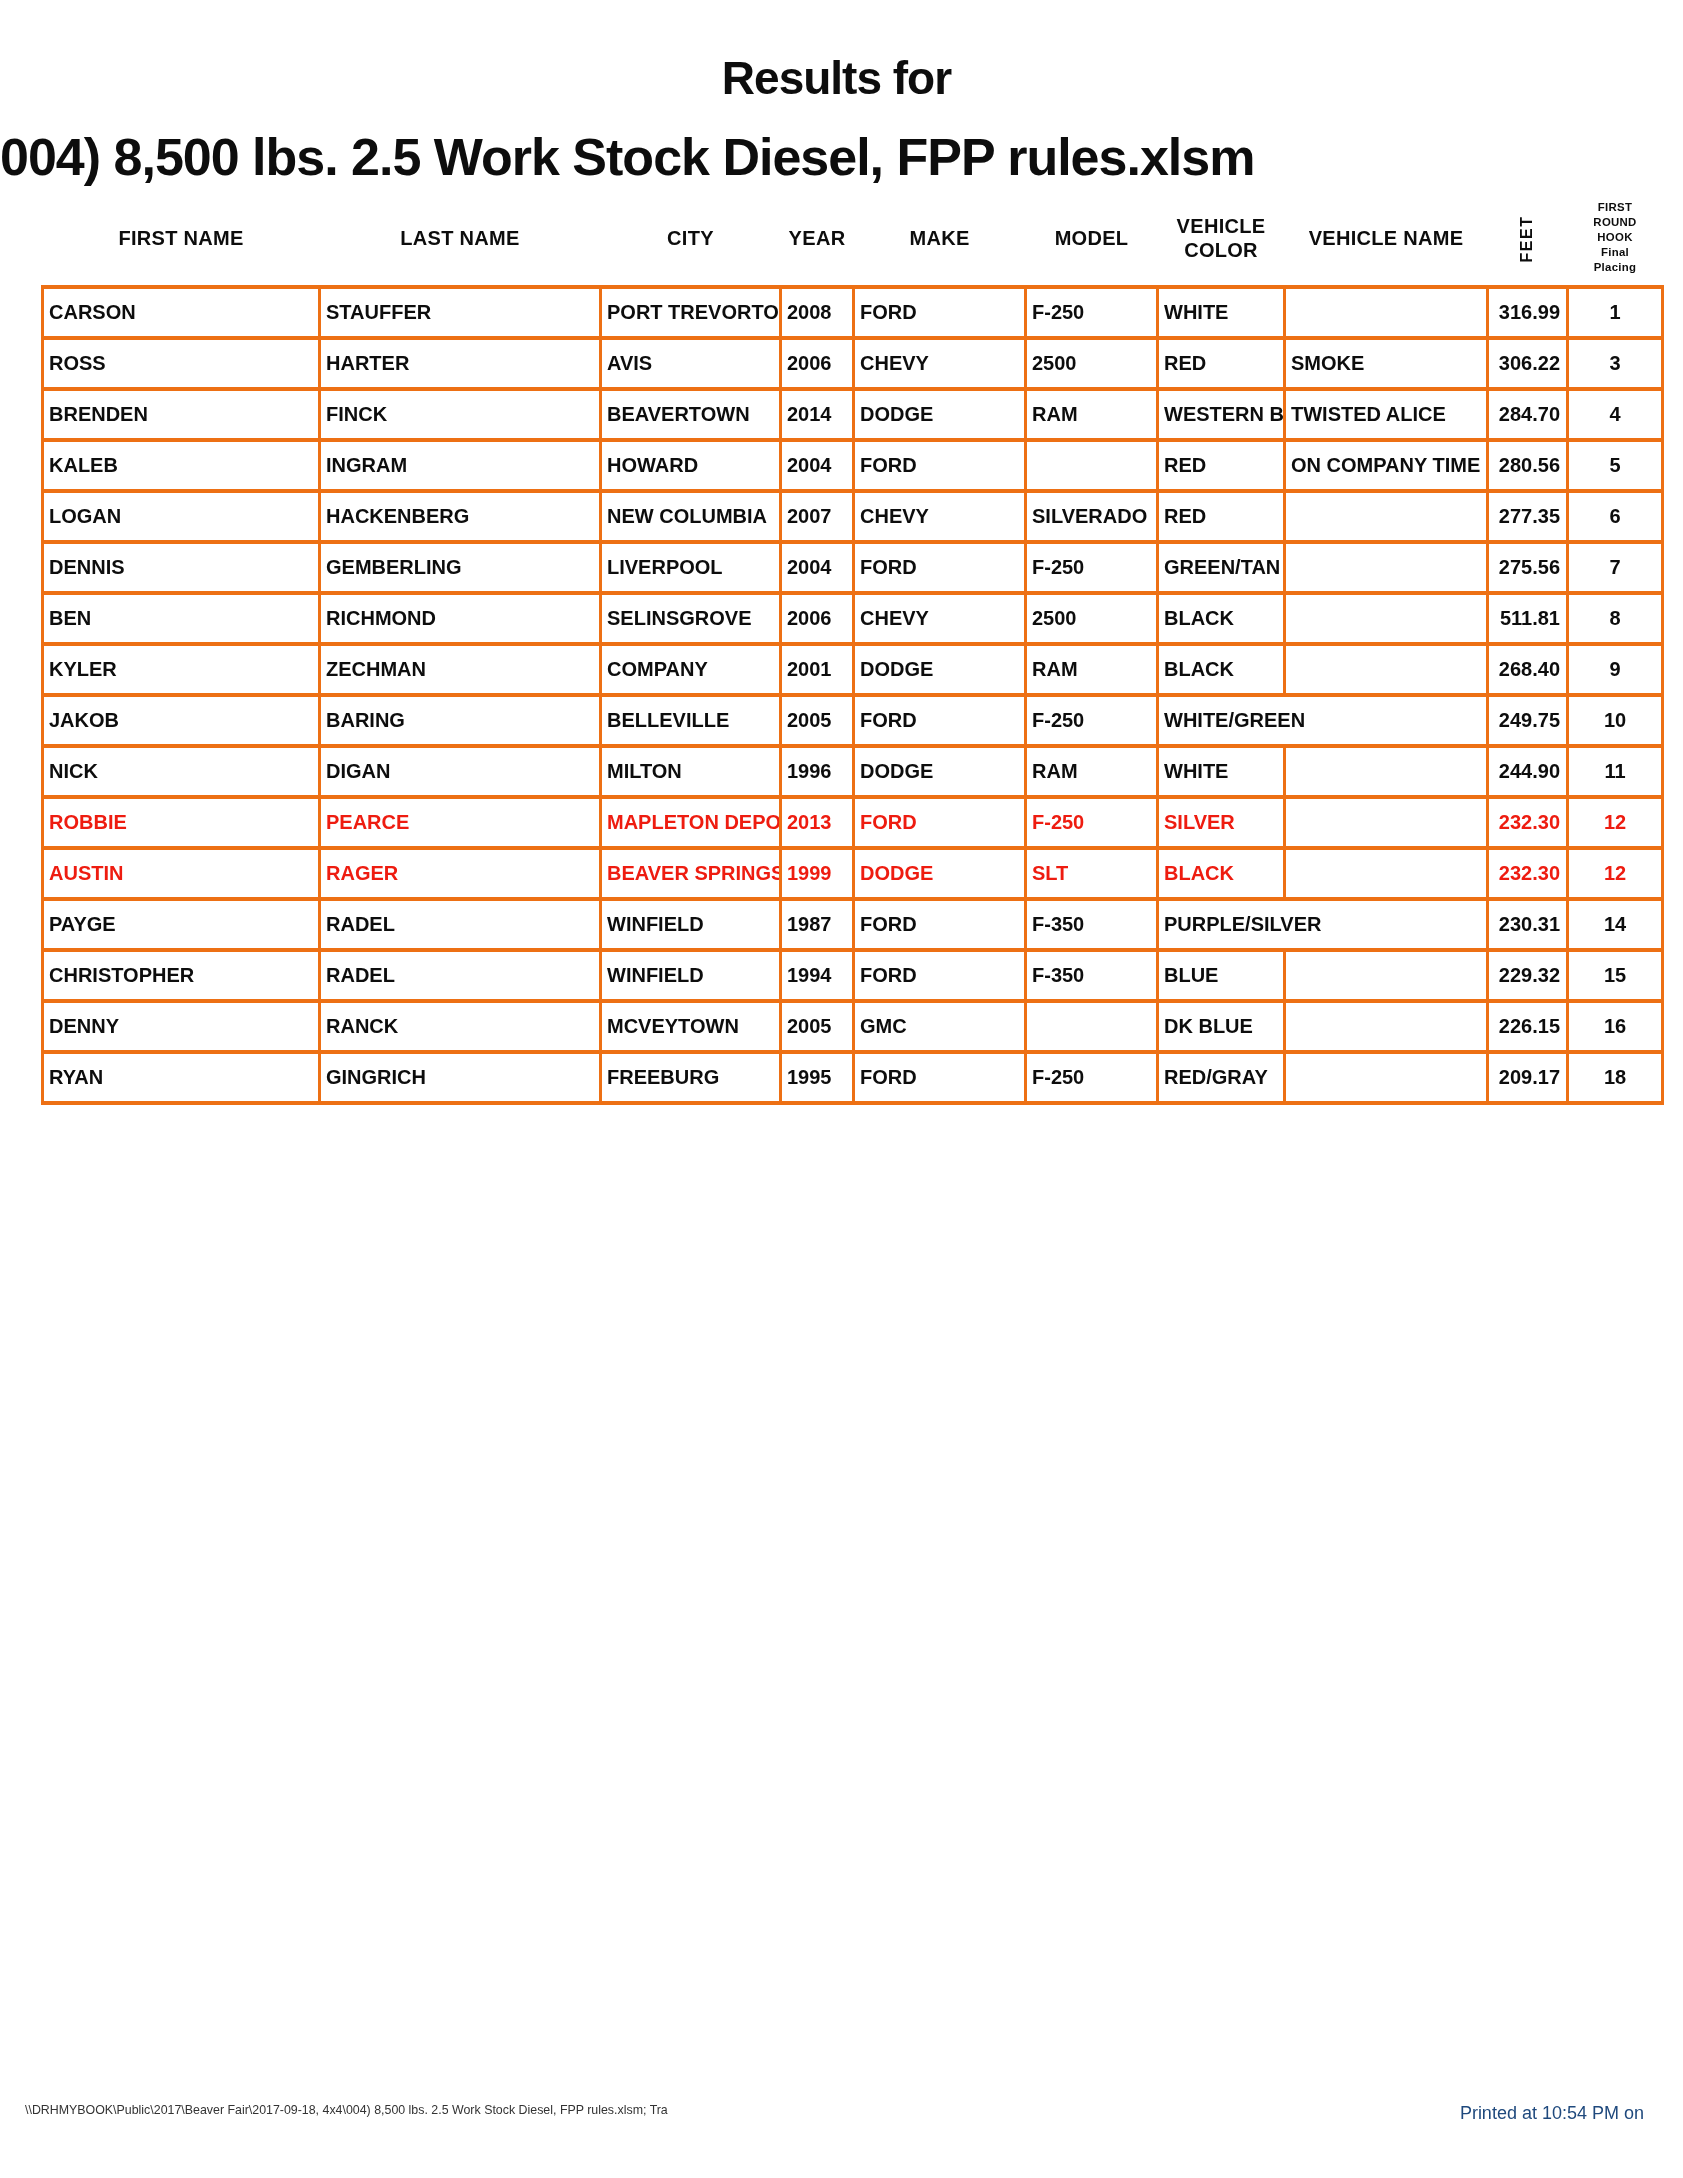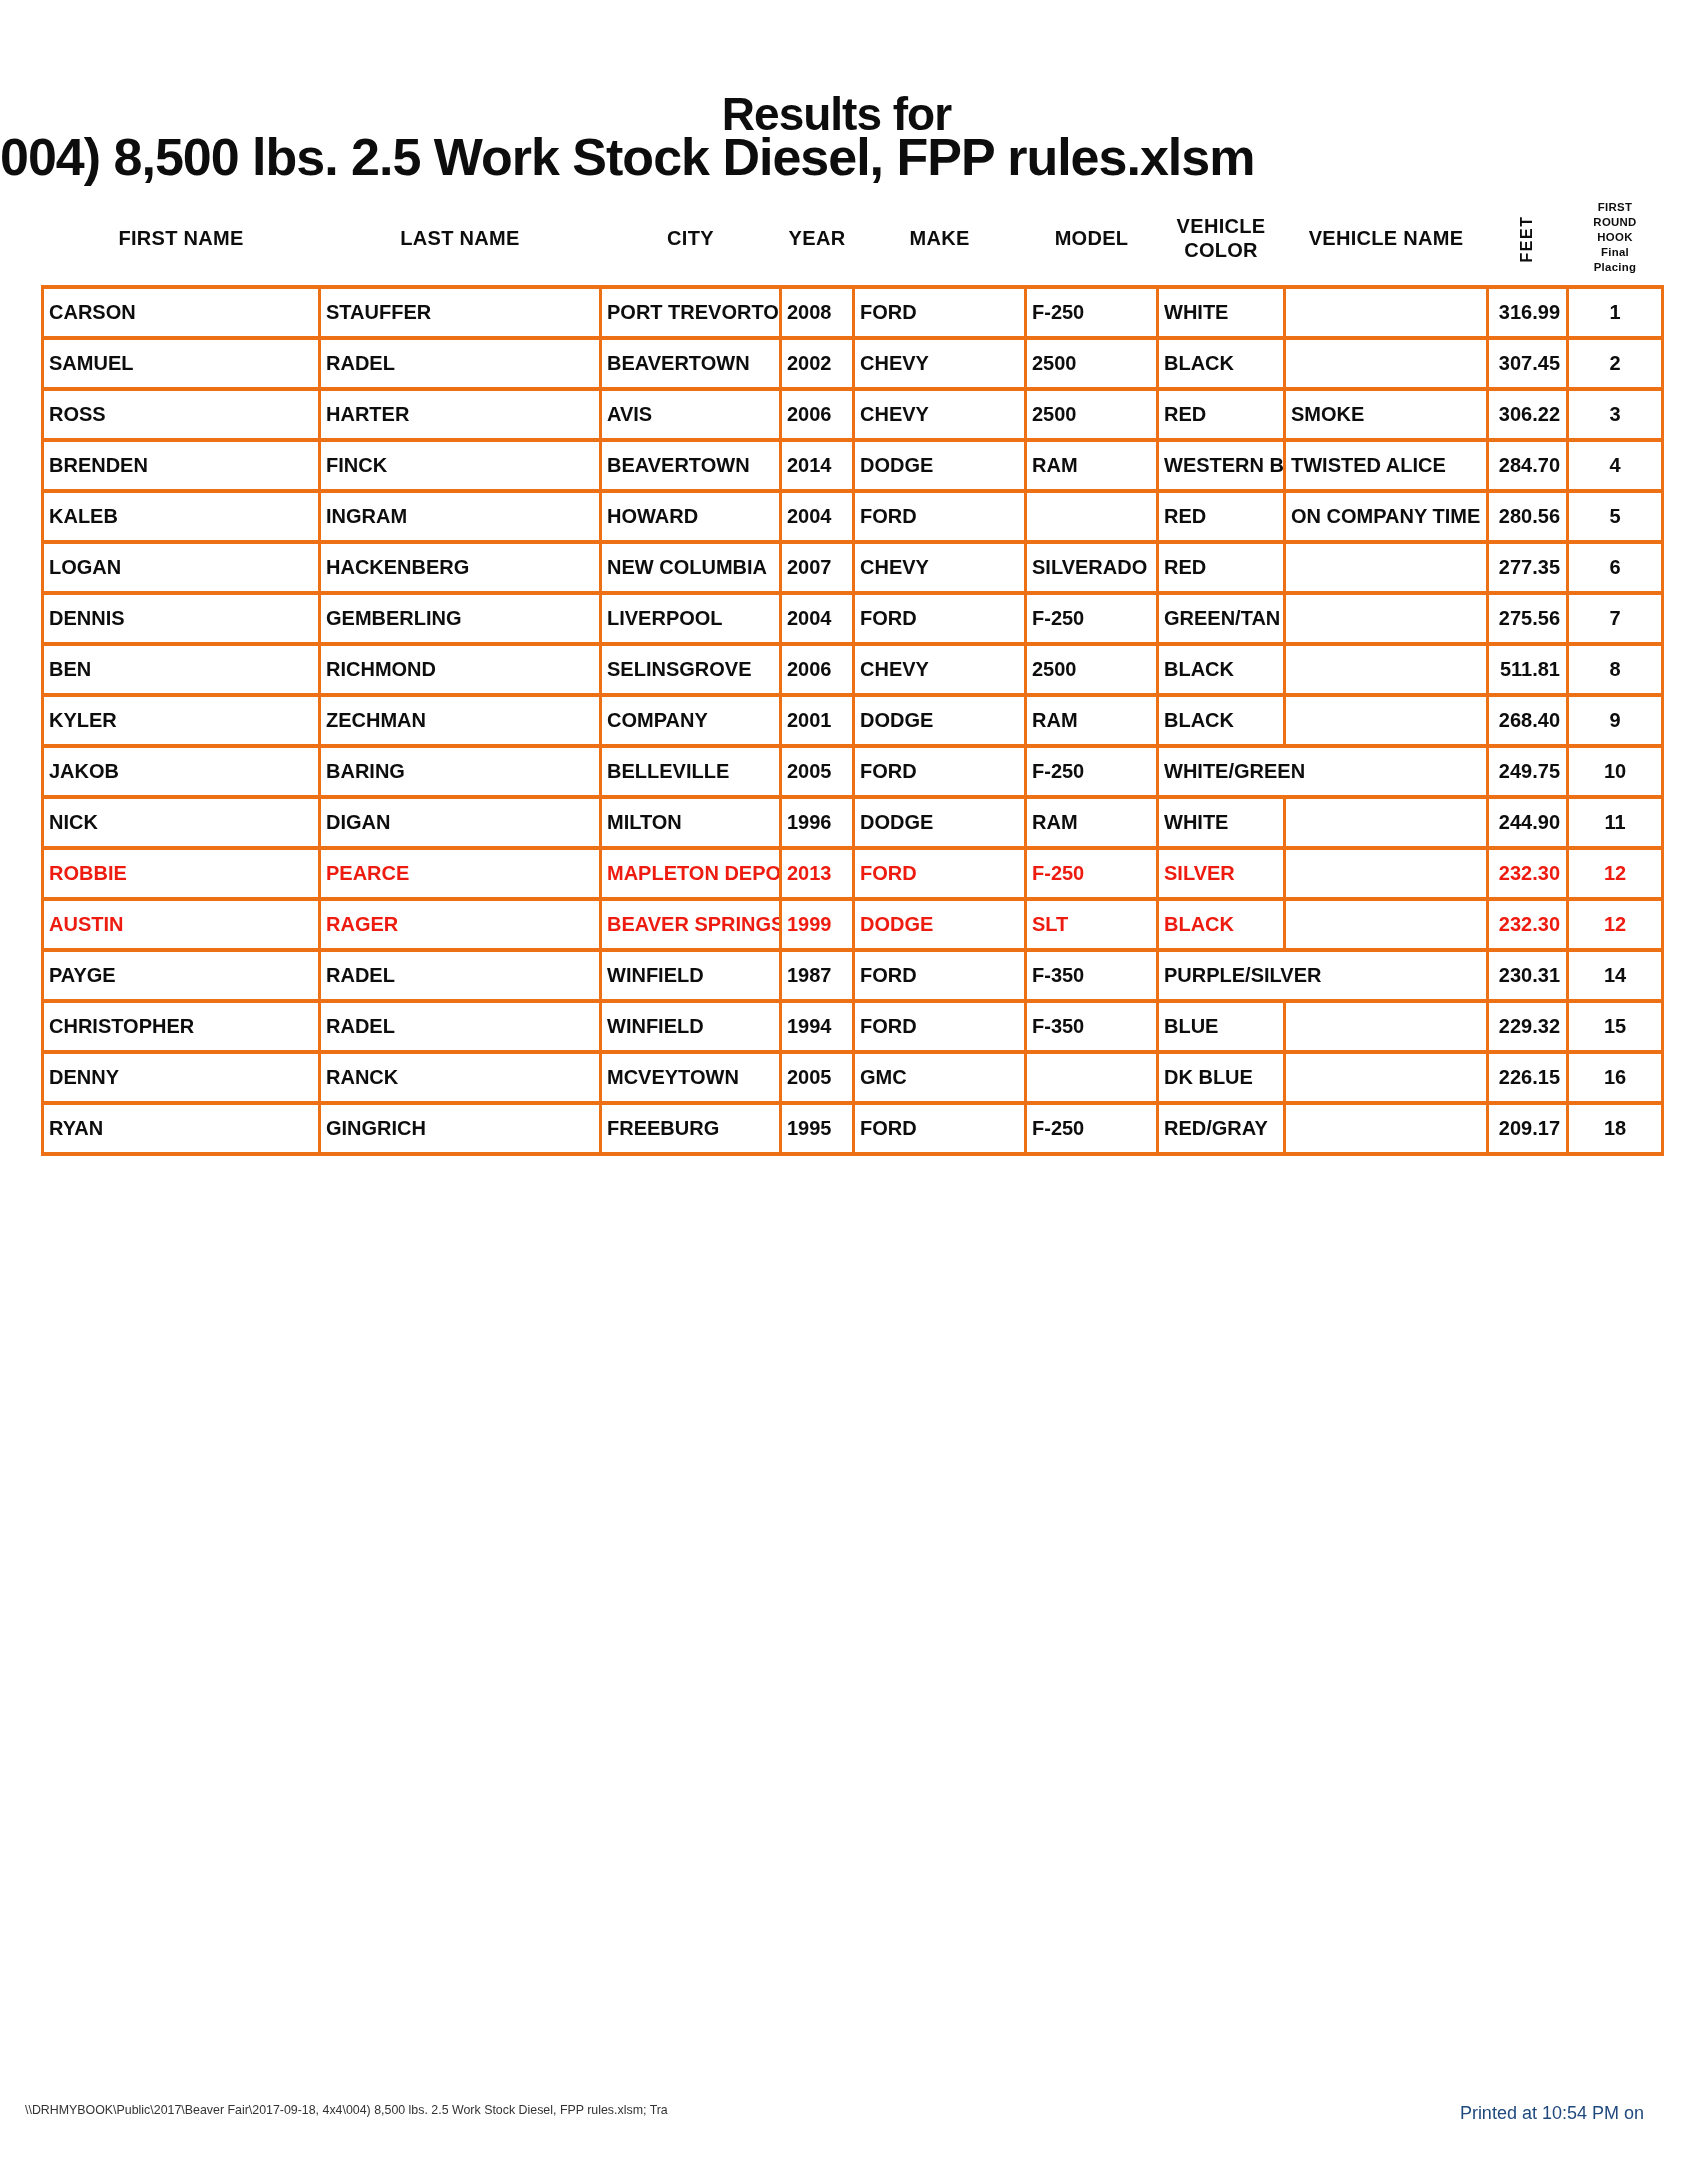--- a/index.html
+++ b/index.html
@@ -2,21 +2,21 @@
 <html style="--orange: #ED7014; --red: #EE1C10;"><head>
 <meta charset="utf-8">
 <style>
   html,body{margin:0;padding:0;background:#fff;}
   .page{
     position:relative;width:1683px;height:2178px;background:#ffffff;
     font-family:"Liberation Sans",sans-serif;overflow:hidden;
   }
   .title1{
     position:absolute;top:51px;left:0;width:1673px;text-align:center;
-    font-size:46px;font-weight:bold;color:#0d0d0d;letter-spacing:-1px;margin-top:36px;
+    font-size:46px;font-weight:bold;color:#0d0d0d;letter-spacing:-1px;
   }
   .title2{
     position:absolute;top:127px;left:0;width:1673px;text-align:left;
     font-size:52px;font-weight:bold;color:#0d0d0d;letter-spacing:-1px;
   }
   table.results{
     position:absolute;left:41px;top:190px;width:1621px;
     border-collapse:collapse;table-layout:fixed;
   }
   table.results thead th{
@@ -97,32 +97,20 @@
           <td>PORT TREVORTON</td>
           <td>2008</td>
           <td>FORD</td>
           <td>F-250</td>
           <td>WHITE</td>
           <td></td>
           <td class="num">316.99</td>
           <td class="place">1</td>
         </tr>
         <tr>
-          <td>SAMUEL</td>
-          <td>RADEL</td>
-          <td>BEAVERTOWN</td>
-          <td>2002</td>
-          <td>CHEVY</td>
-          <td>2500</td>
-          <td>BLACK</td>
-          <td></td>
-          <td class="num">307.45</td>
-          <td class="place">2</td>
-        </tr>
-        <tr>
           <td>ROSS</td>
           <td>HARTER</td>
           <td>AVIS</td>
           <td>2006</td>
           <td>CHEVY</td>
           <td>2500</td>
           <td>RED</td>
           <td>SMOKE</td>
           <td class="num">306.22</td>
           <td class="place">3</td>

